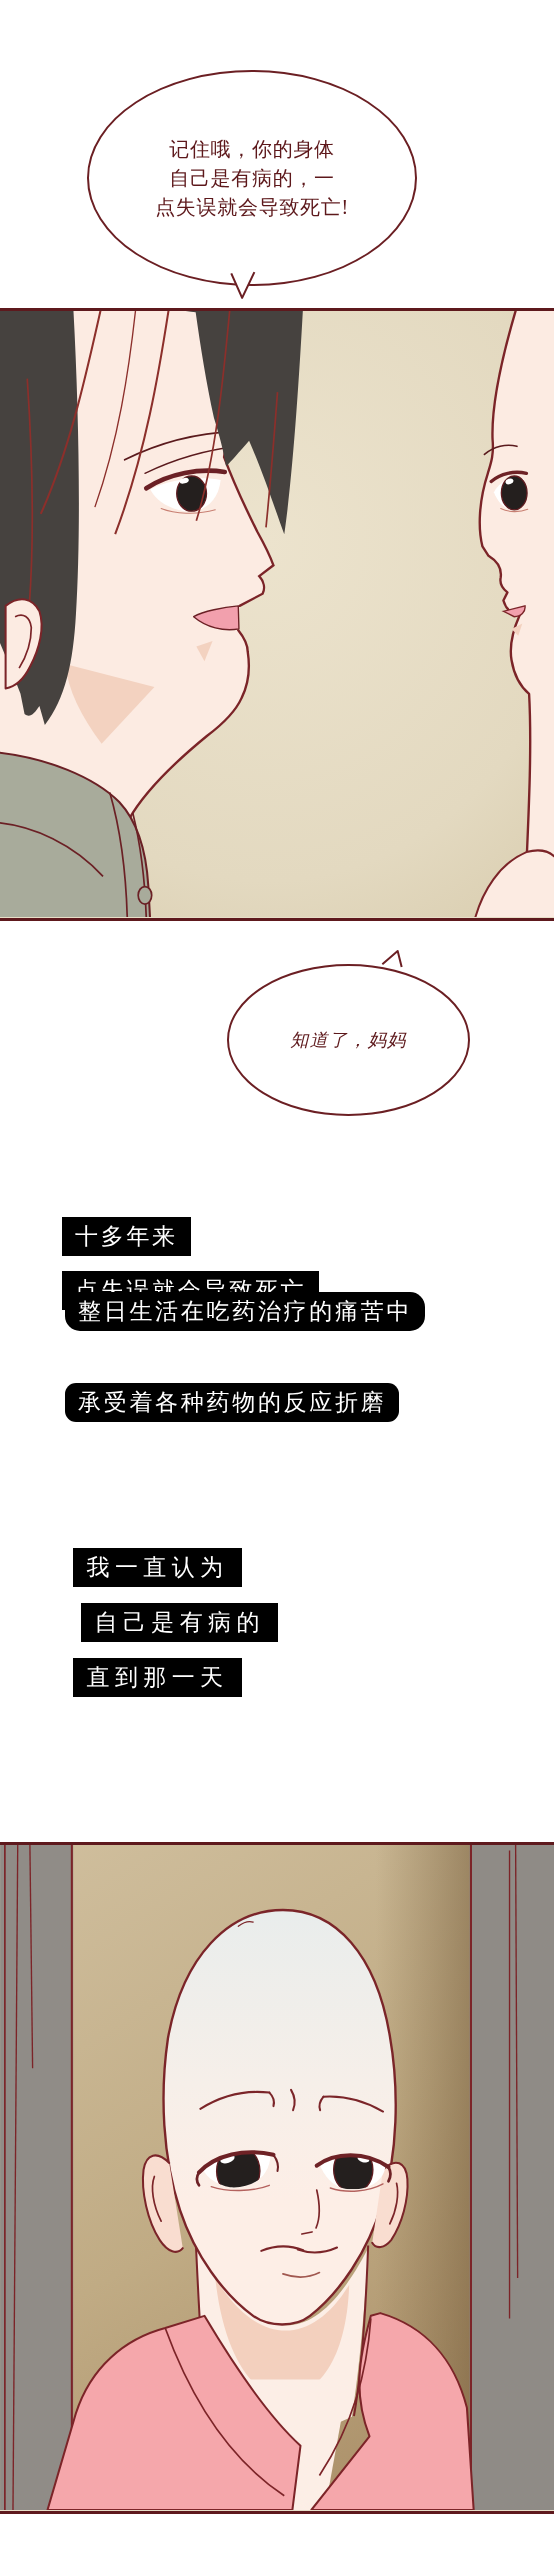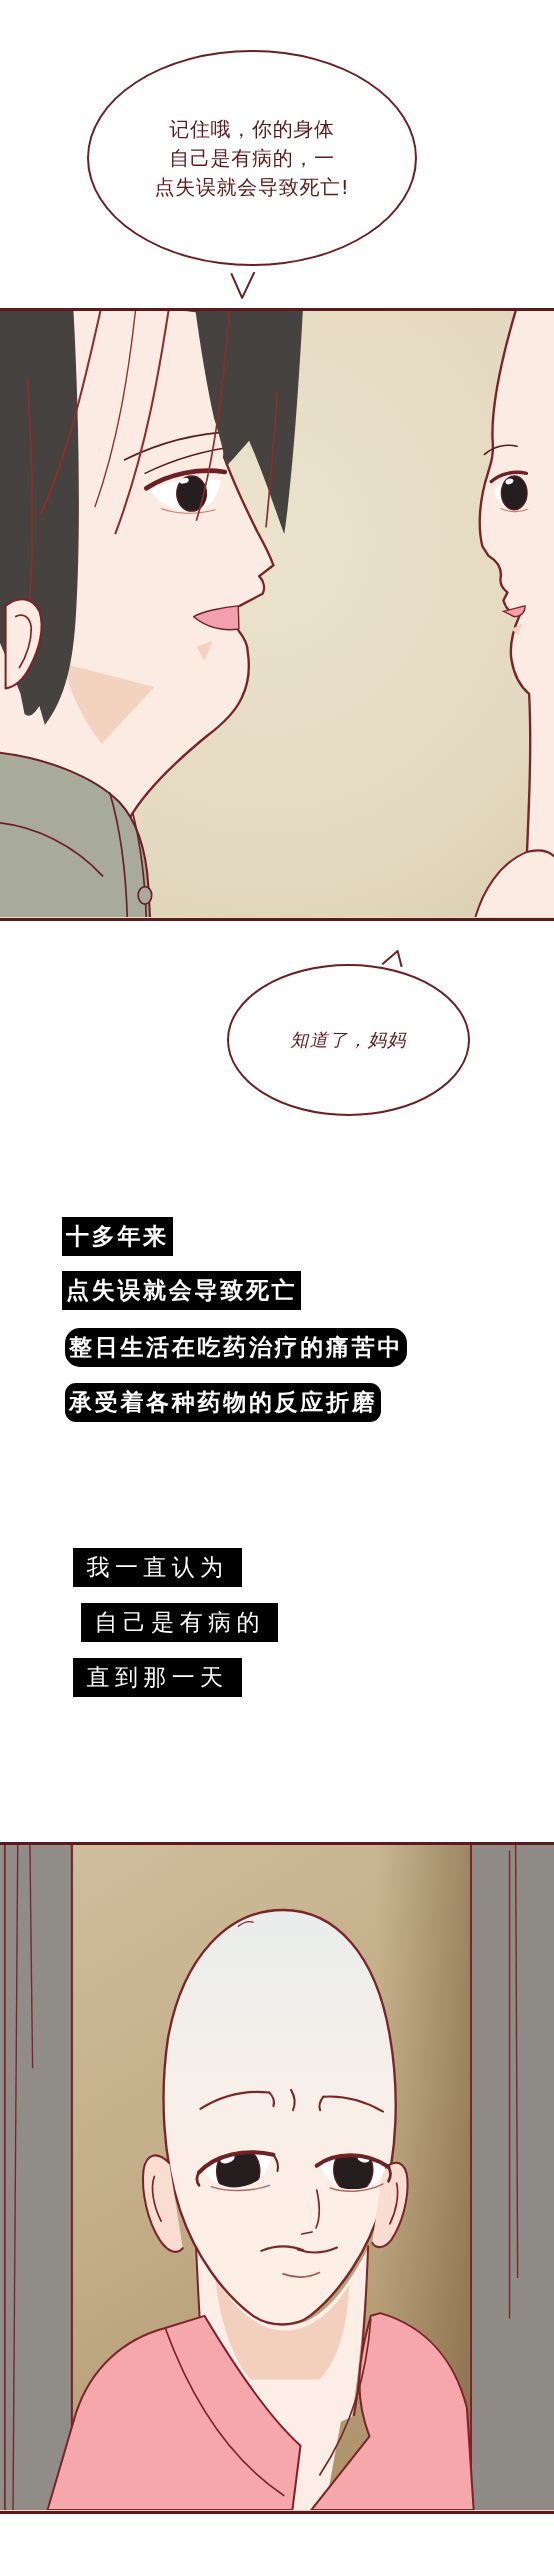--- a/index.html
+++ b/index.html
@@ -2,35 +2,35 @@
 <html style="font-size:10.8px"><head>
 <meta charset="utf-8">
 <style>
   html,body{margin:0;padding:0;background:#ffffff;}
   #comic{position:relative;width:555px;height:2576px;background:#ffffff;overflow:hidden;
          font-family:"DejaVu Sans","Liberation Sans",sans-serif;}
   
   .bubble{position:absolute;background:#ffffff;border:2px solid #6b1f23;border-radius:50%;
           display:flex;align-items:center;justify-content:center;text-align:center;
           color:#5d181b;box-sizing:border-box;}
-  #bubble1{left:87px;top:50px;width:330px;height:216px;font-size:20px;line-height:29px;letter-spacing:0.7px;}
+  #bubble1{left:87px;top:70px;width:330px;height:216px;font-size:20px;line-height:29px;letter-spacing:0.7px;font-family:Liberation Serif, serif;}
   #bubble2{left:227px;top:964px;width:243px;height:152px;font-size:18px;line-height:26px;letter-spacing:1.4px;font-style:italic;}
   .tail{position:absolute;}
   
   .panel{position:absolute;left:0;width:555px;box-sizing:border-box;
          border-top:3.4px solid #5e191d;border-bottom:3.4px solid #5e191d;background:#e7dec7;}
   #panel1{top:308px;height:613px;}
   #panel2{top:1842px;height:672px;}
   .panel svg{display:block;}
   
   .caption{position:absolute;background:#000000;color:#ffffff;height:39px;line-height:39px;
            font-size:23px;white-space:nowrap;display:inline-block;}
-  .grpA{left:62px;letter-spacing:2.7px;padding:0 4px;font-weight:bold;}
+  .grpA{left:62px;letter-spacing:2.7px;padding:0 13px;}
   .grpB{left:73px;letter-spacing:5.4px;padding:0 13.5px;}
-  #cap0{top:1217px;} #cap1{top:1271px;} #cap2{top:1328px;left:65px;border-radius:15px;} #cap3{top:1383px;left:65px;border-radius:11px;}
+  #cap0{top:1217px;} #cap1{top:1271px;} #cap2{top:1292px;left:65px;border-radius:15px;} #cap3{top:1383px;left:65px;border-radius:11px;}
   #cap4{top:1548px;} #cap5{top:1603px;margin-left:8px;} #cap6{top:1658px;}
 </style>
 </head>
 <body>
 
 <div id="comic">
 
   <div class="bubble" id="bubble1">
     <div>
       <div>记住哦，你的身体</div>

